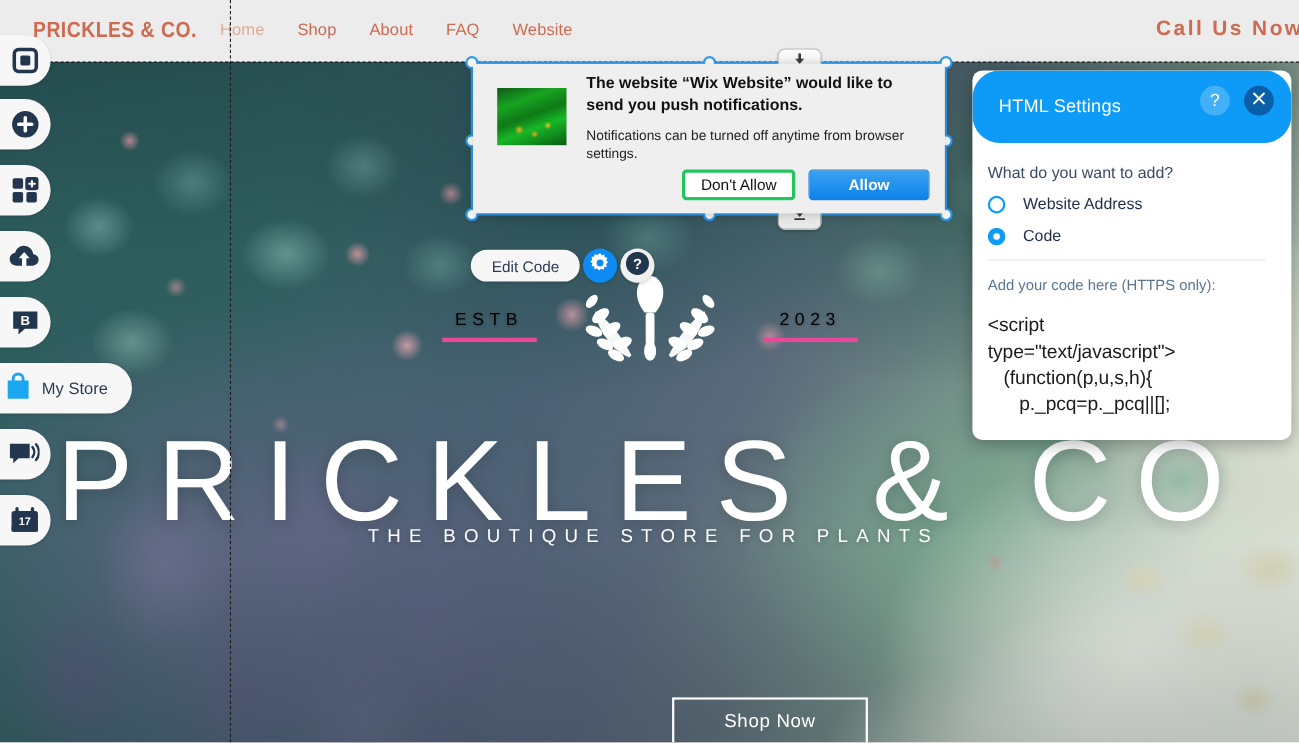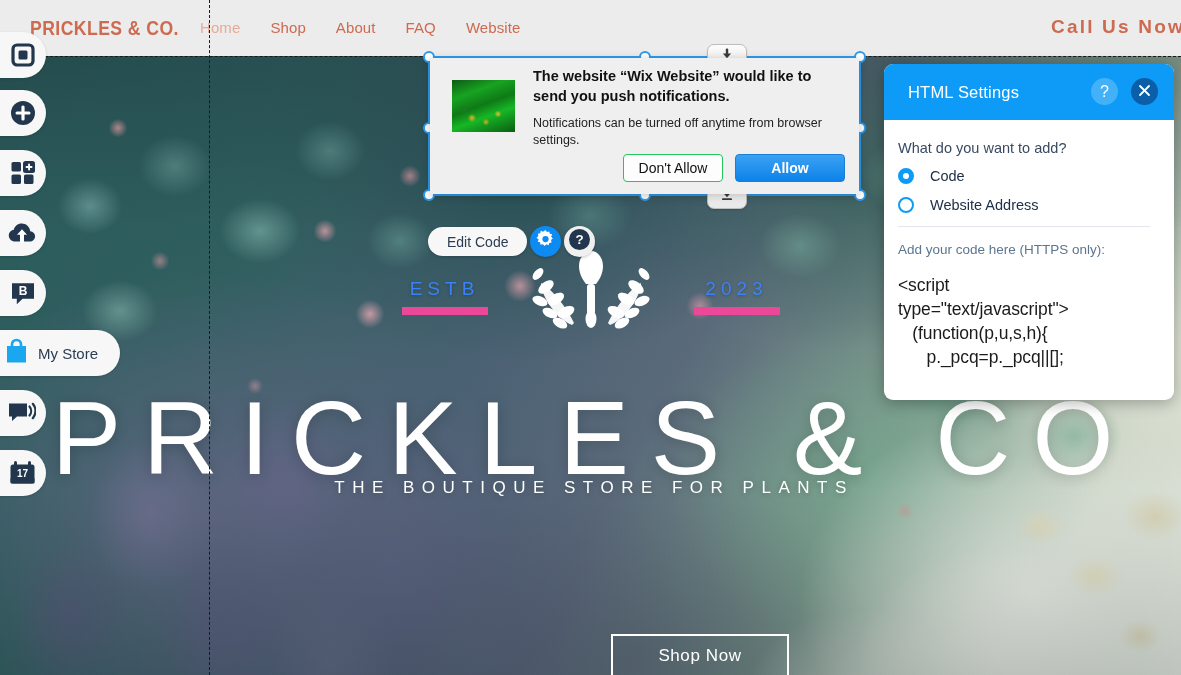--- a/index.html
+++ b/index.html
@@ -133,22 +133,22 @@
   .guide-h { position: absolute; left: 0; top: 56px; width: 1181px; height: 0;
     border-top: 1px dashed #1a1a1a; z-index: 20; }
 
   
   .estb-row {
     position: absolute; left: 0; top: 195px; width: 1181px;
     display: flex; align-items: center; justify-content: center; gap: 0;
     z-index: 6;
   }
   .estb-word {
-    color: #3b82f6; font-size: 19px; letter-spacing: 5px; font-weight: 400;
-    padding-bottom: 7px; border-bottom: 8px solid #ec4899; width: 86px; text-align: center;
+    color: #000000; font-size: 16px; letter-spacing: 5px; font-weight: 400;
+    padding-bottom: 7px; border-bottom: 4px solid #ec4899; width: 86px; text-align: center;
     text-shadow: 0 1px 3px rgba(0,0,0,.25);
   }
   .estb-left { margin-right: 28px; }
   .estb-right { margin-left: 28px; }
   .crest { width: 150px; height: 90px; position: relative; }
   .crest svg { position: absolute; left: 0; top: -8px; }
 
   .hero-title {
     position: absolute; left: 0; top: 330px; width: 1165px; text-align: center;
     color: #fff; font-size: 104px; letter-spacing: 22px; font-weight: 400;
@@ -237,21 +237,21 @@
   .push-title {
     position: absolute; left: 103px; top: 8px; width: 312px;
     font-size: 14.5px; font-weight: bold; color: #111; line-height: 1.38;
   }
   .push-body {
     position: absolute; left: 103px; top: 57px; width: 305px;
     font-size: 12.5px; color: #222; line-height: 1.35;
   }
   .push-actions { position: absolute; right: 14px; bottom: 12px; display: flex; gap: 12px; }
   .btn-deny {
-    min-width: 100px; height: 28px; background: #fdfdfd; border: 1px solid #22c55e;
+    min-width: 100px; height: 28px; background: #fdfdfd; border: 3px solid #22c55e;
     border-radius: 4px; font-size: 14px; color: #111; cursor: pointer; padding: 0 14px;
   }
   .btn-allow {
     min-width: 110px; height: 28px; border: 1px solid #1a7fd4; border-radius: 4px;
     background: linear-gradient(#3ba2f2, #0d82ea);
     color: #fff; font-size: 14px; font-weight: bold; cursor: pointer; padding: 0 14px;
   }
 
   
   .code-toolbar { position: absolute; left: 428px; top: 226px; display: flex; align-items: center; gap: 3px; z-index: 45; }
@@ -271,22 +271,22 @@
 
   
   .settings-panel {
     position: absolute; left: 884px; top: 64px; width: 290px; height: 336px;
     background: #fff; border-radius: 9px; z-index: 60;
     box-shadow: 0 3px 16px rgba(0,0,0,.30);
     overflow: hidden;
     font-family: "Liberation Sans", sans-serif;
   }
   .sp-head {
-    height: 56px; background: #0d9bf7; position: relative;
-    display:flex; align-items:center;
+    height: 66px; background: #0d9bf7; position: relative;
+    display:flex; align-items:center;border-radius:25px;
   }
   .sp-title { color:#fff; font-size: 16.5px; margin-left: 24px; letter-spacing:.2px; }
   .sp-help {
     position:absolute; right: 56px; top: 14px; width: 27px; height: 27px; border-radius:50%;
     background: rgba(255,255,255,.22); color:#fff; font-size:16px;
     display:flex; align-items:center; justify-content:center; cursor:pointer;
   }
   .sp-close {
     position:absolute; right: 16px; top: 14px; width: 27px; height: 27px; border-radius:50%;
     background: #0b5fa8; color:#fff;
@@ -528,26 +528,26 @@
           <svg width="13" height="13" viewBox="0 0 13 13" stroke="#fff" stroke-width="1.8" stroke-linecap="round">
             <line x1="2" y1="2" x2="11" y2="11"></line>
               <line x1="11" y1="2" x2="2" y2="11"></line>
           </svg>
         </span>
       </div>
     </div>
     <div class="sp-body">
       <div class="sp-q">What do you want to add?</div>
       <div class="sp-radio-row">
+        <span class="radio"></span>
+        <span class="sp-radio-label">Website Address</span>
+      </div>
+      <div class="sp-radio-row">
         <span class="radio checked"></span>
         <span class="sp-radio-label">Code</span>
-      </div>
-      <div class="sp-radio-row">
-        <span class="radio"></span>
-        <span class="sp-radio-label">Website Address</span>
       </div>
       <div class="sp-divider"></div>
       <div class="sp-sub">Add your code here (HTTPS only):</div>
       <div class="sp-code">&lt;script
 type="text/javascript"&gt;
    (function(p,u,s,h){
       p._pcq=p._pcq||[];</div>
     </div>
   </div>
 

